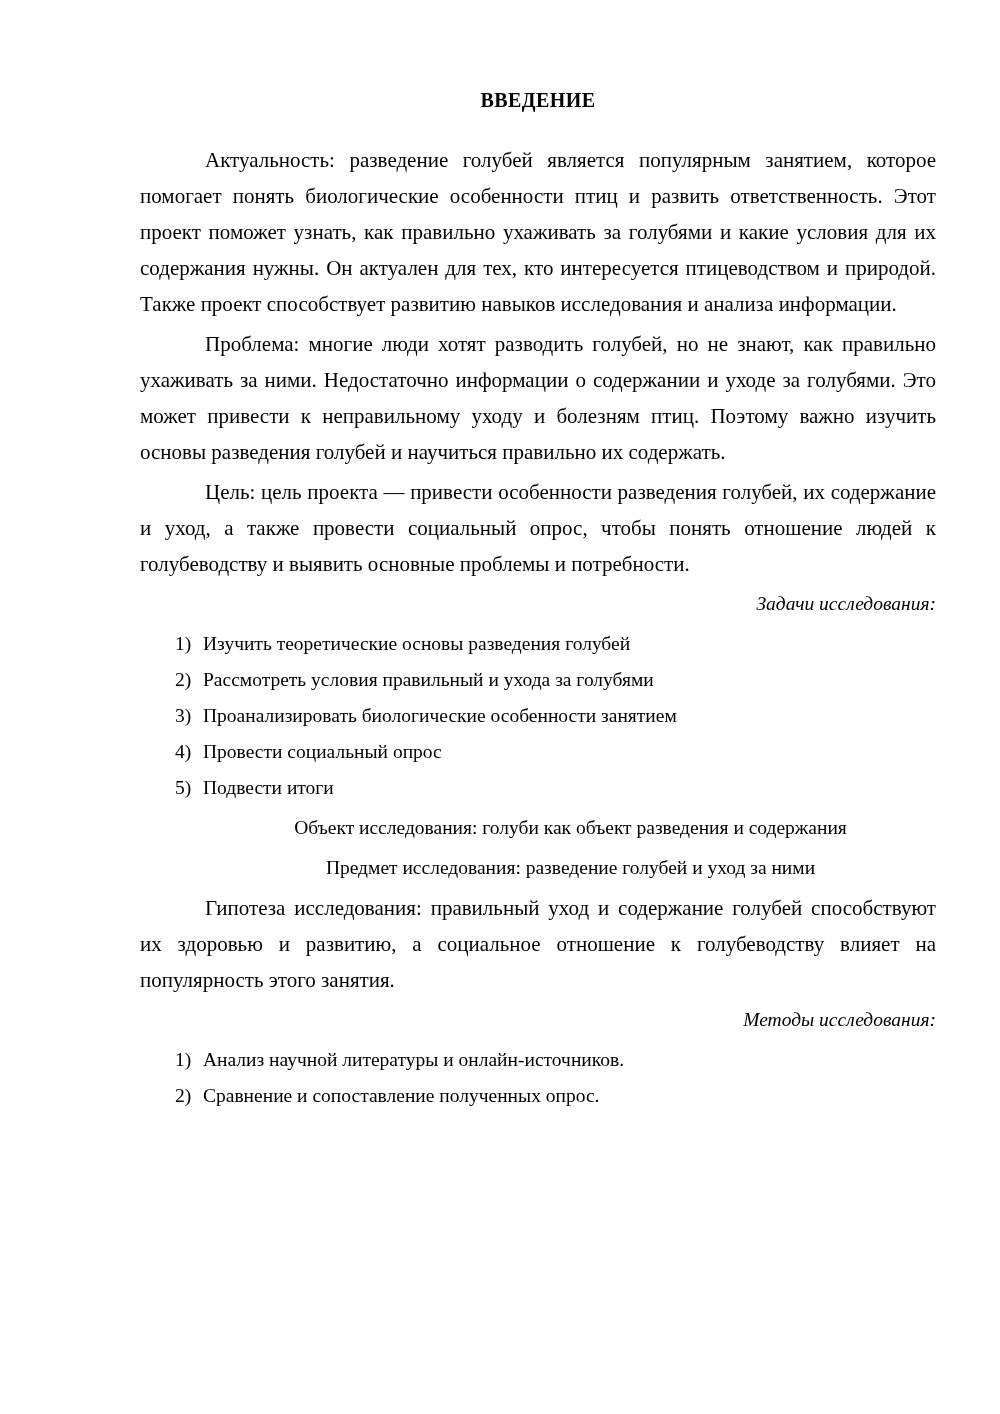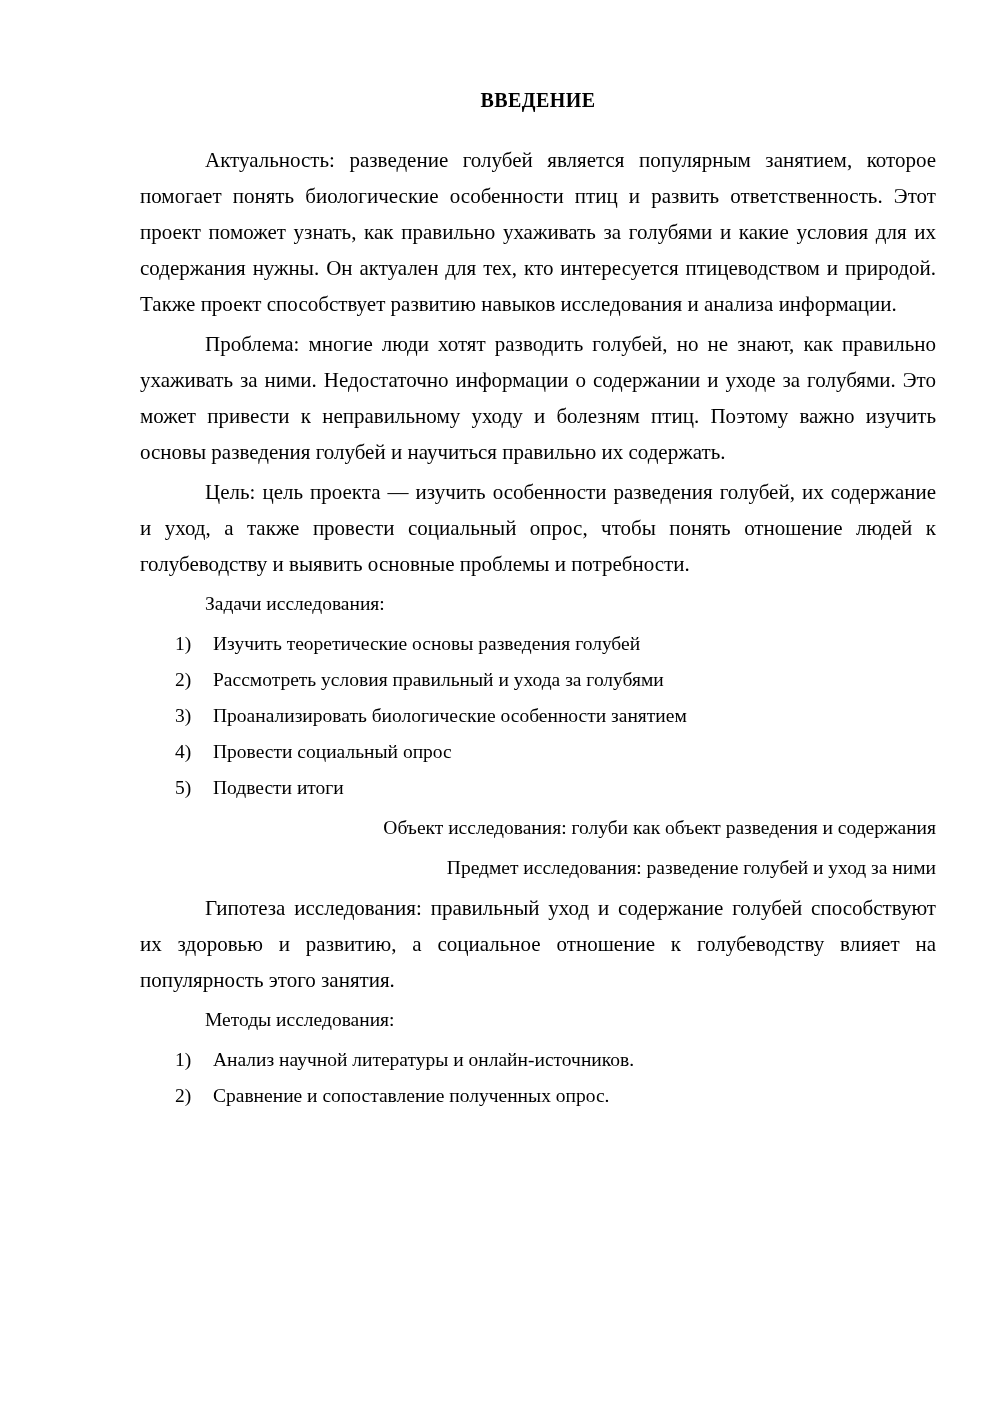--- a/index.html
+++ b/index.html
@@ -40,22 +40,23 @@
     text-justify: inter-word;
     text-indent: 65px;
     margin: 0 0 4px 0;
     hyphens: none;
   }
   
   .subhead {
     font-size: 19.5px;
     line-height: 36px;
     text-indent: 65px;
-    text-align: left;
+    text-align: right;
     margin: 0 0 4px 0;
+    font-style: italic;
   }
   .numlist {
     list-style: none;
     margin: 0 0 4px 0;
     padding: 0;
   }
   .numlist li {
     font-size: 19.5px;
     line-height: 36px;
     padding-left: 35px;
@@ -63,28 +64,28 @@
     margin: 0;
     position: relative;
     white-space: nowrap;
   }
   .numlist li .marker {
     position: absolute;
     left: 35px;
     top: 0;
   }
   .numlist li .itemtext {
-    margin-left: 38px;
+    margin-left: 28px;
     display: inline-block;
   }
   .single-line {
     font-size: 19.5px;
     line-height: 36px;
     text-indent: 65px;
-    text-align: right;
+    text-align: center;
     margin: 0 0 4px 0;
   }
   .page-number {
     position: absolute;
     left: 0;
     right: 0;
     top: 1332px;
     text-align: center;
     font-size: 17px;
     color: #8e8e8e;
@@ -97,21 +98,21 @@
 <div class="page">
 
   <div class="content">
 
     <h1 class="doc-title">ВВЕДЕНИЕ</h1>
 
     <p class="para">Актуальность: разведение голубей является популярным занятием, которое помогает понять биологические особенности птиц и развить ответственность. Этот проект поможет узнать, как правильно ухаживать за голубями и какие условия для их содержания нужны. Он актуален для тех, кто интересуется птицеводством и природой. Также проект способствует развитию навыков исследования и анализа информации.</p>
 
     <p class="para">Проблема: многие люди хотят разводить голубей, но не знают, как правильно ухаживать за ними. Недостаточно информации о содержании и уходе за голубями. Это может привести к неправильному уходу и болезням птиц. Поэтому важно изучить основы разведения голубей и научиться правильно их содержать.</p>
 
-    <p class="para">Цель: цель проекта — изучить особенности разведения голубей, их содержание и уход, а также провести социальный опрос, чтобы понять отношение людей к голубеводству и выявить основные проблемы и потребности.</p>
+    <p class="para">Цель: цель проекта — привести особенности разведения голубей, их содержание и уход, а также провести социальный опрос, чтобы понять отношение людей к голубеводству и выявить основные проблемы и потребности.</p>
 
     <p class="subhead">Задачи исследования:</p>
 
     <ol class="numlist">
       <li>
         <span class="marker">1)</span>
         <span class="itemtext">Изучить теоретические основы разведения голубей</span>
       </li>
       <li>
         <span class="marker">2)</span>

